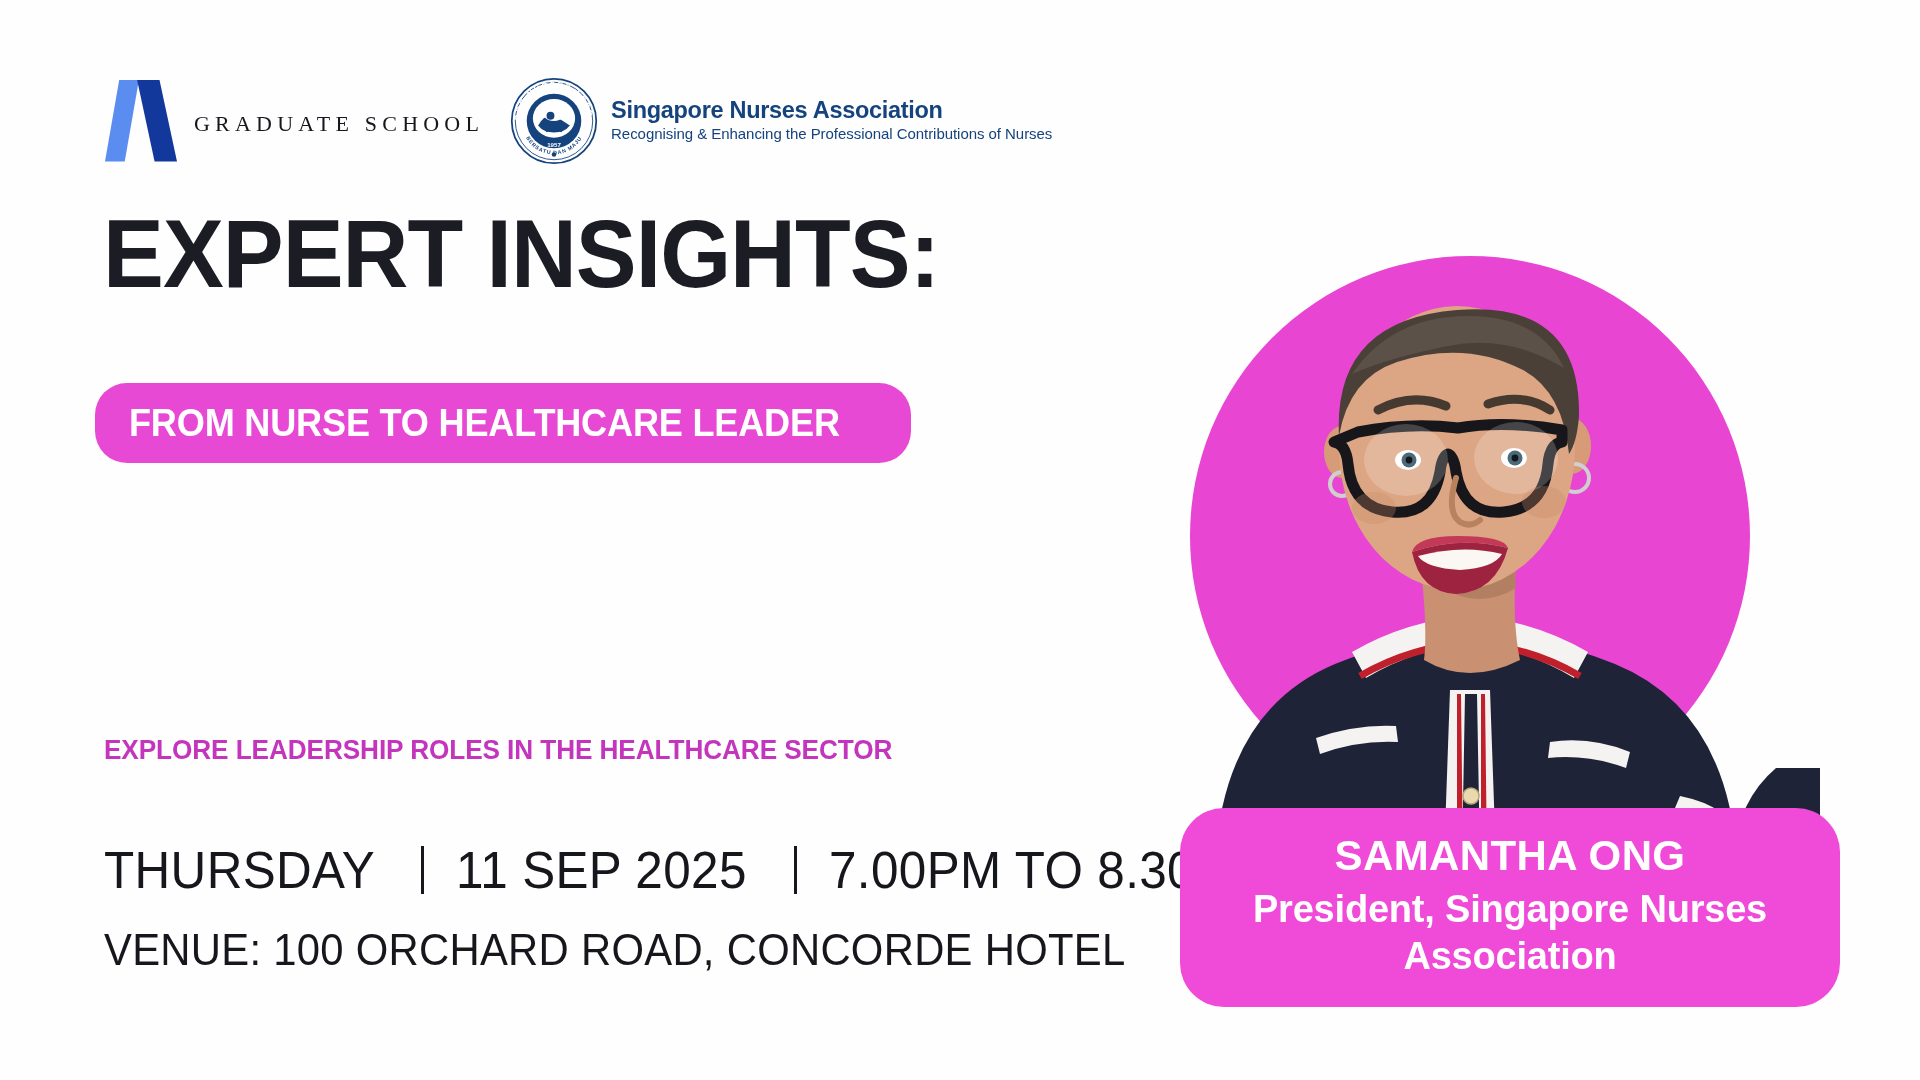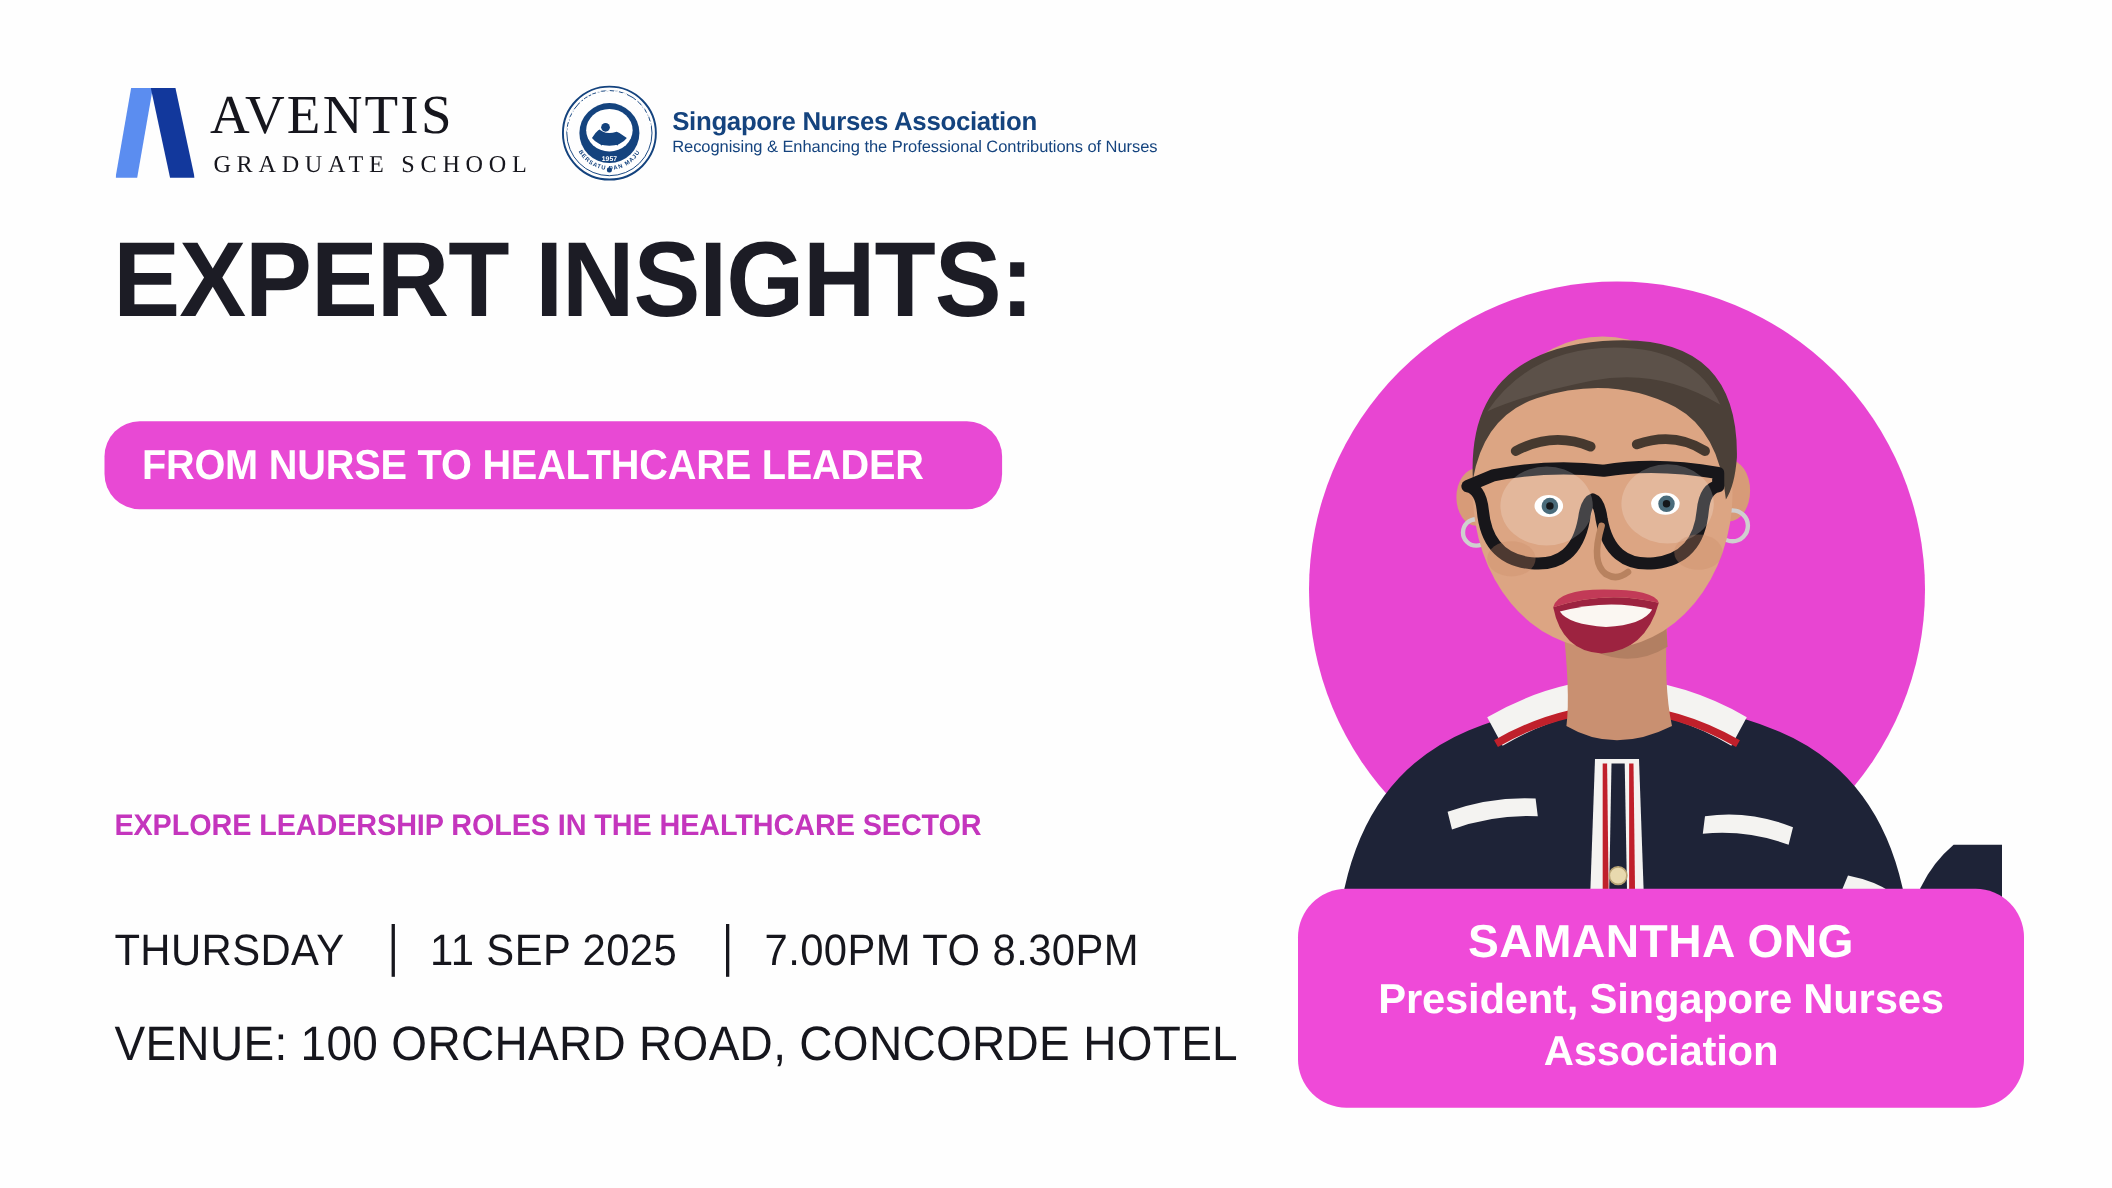--- a/index.html
+++ b/index.html
@@ -150,21 +150,21 @@
     transform-origin:left center;
   }
 
   
   #date-row {
     position:absolute;
     left:104px; top:840px;
     display:flex;
     align-items:center;
     gap:0px;
-    font-size:40px;
+    font-size:52px;
     color:#16161d;
     letter-spacing:0.4px;
     white-space:nowrap;
   }
   #date-row .seg { transform:scaleX(0.95); transform-origin:left center; }
   #date-row .divider {
     width:3px;
     height:48px;
     background:#16161d;
     margin:0 32px;
@@ -234,21 +234,20 @@
 <div id="left-column">
 
   <div id="logo-bar">
 
     <div id="aventis-logo">
       <div id="aventis-mark">
         <div class="bar-light"></div>
         <div class="bar-dark"></div>
       </div>
       <div id="aventis-wordmark">
-        <div id="aventis-name">AVENTIS</div>
         <div id="aventis-sub">GRADUATE SCHOOL</div>
       </div>
     </div>
 
     <div id="sna-logo">
       <div id="sna-seal">
         <svg viewBox="0 0 100 100" width="88" height="88">
           <defs>
             <path id="arcTop" d="M 12,50 A 38,38 0 0 1 88,50"></path>
             <path id="arcBot" d="M 14,52 A 36,36 0 0 0 86,52"></path>

